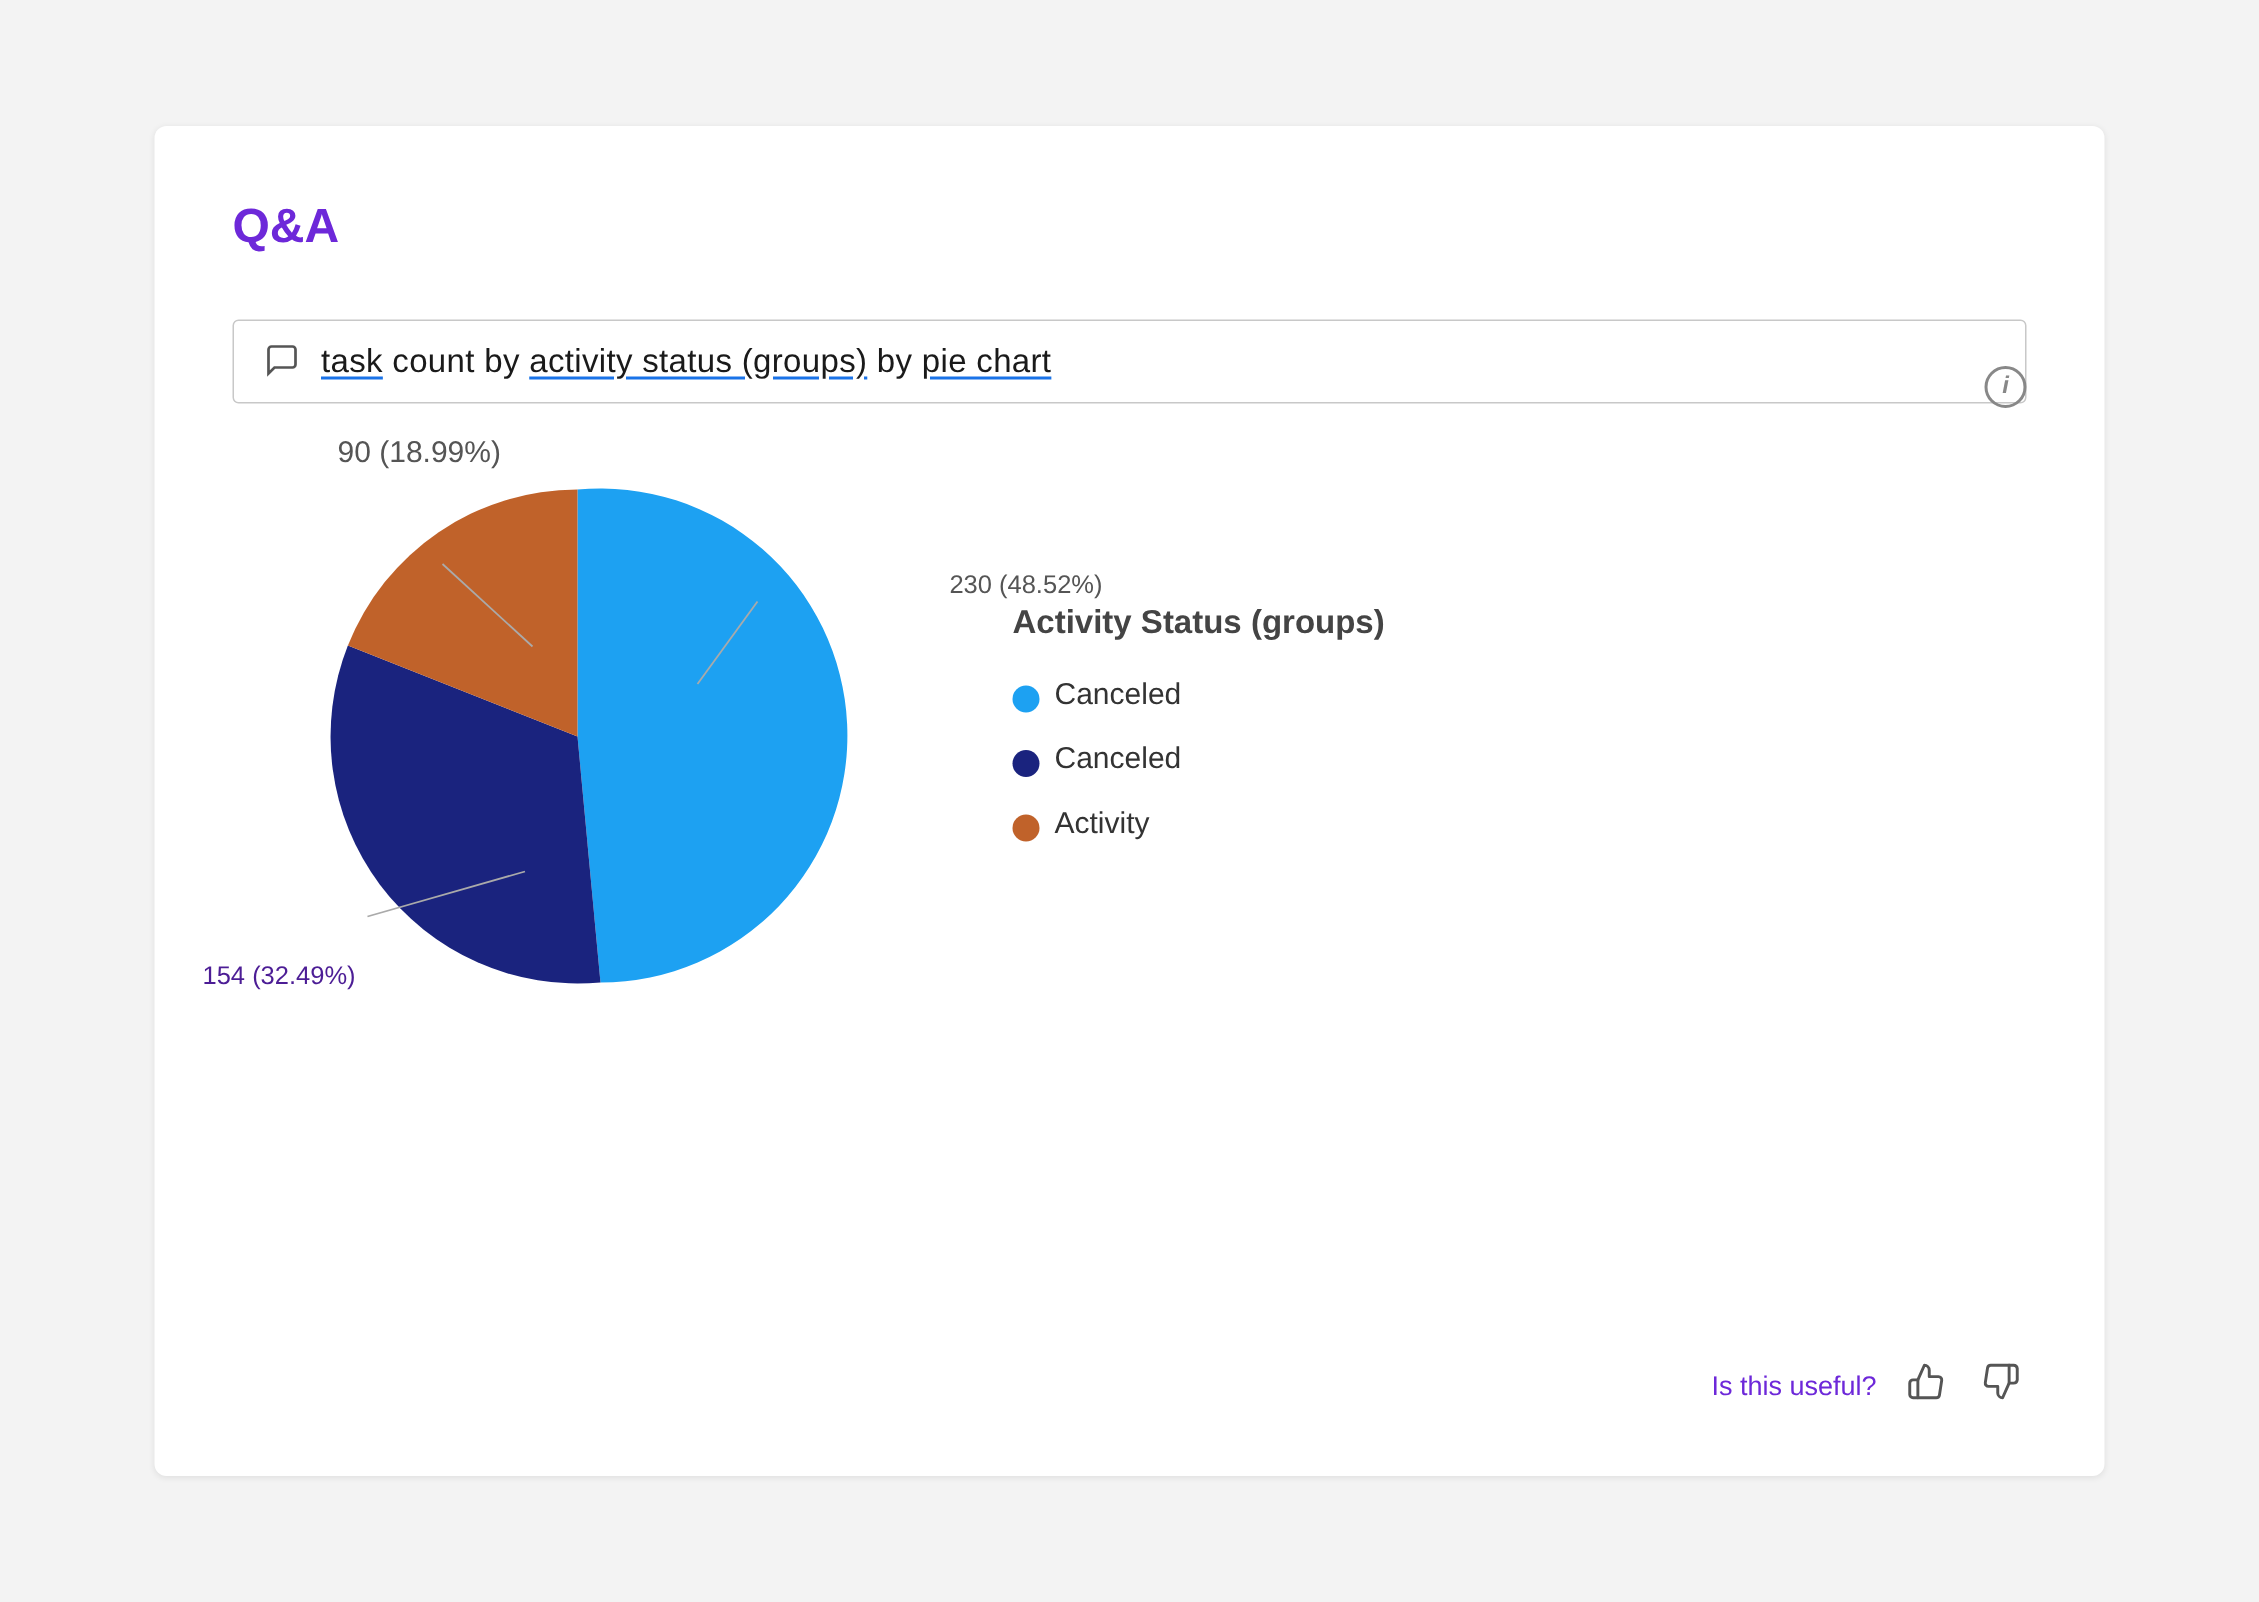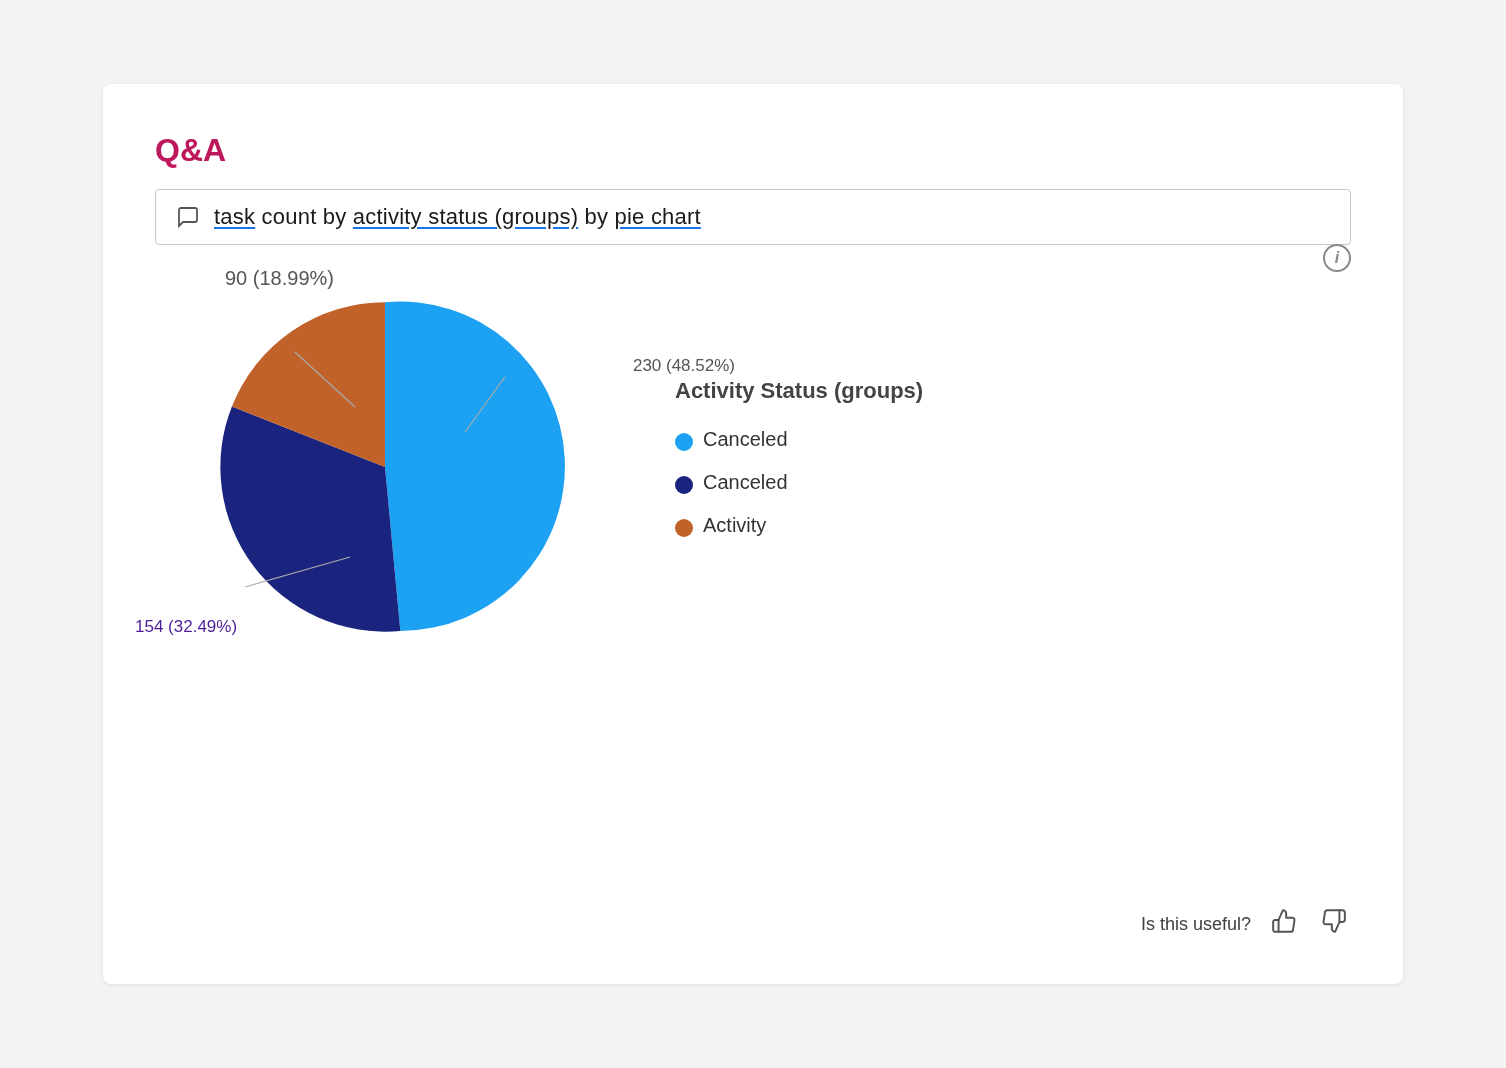--- a/index.html
+++ b/index.html
@@ -19,27 +19,26 @@
       width: 1300px;
       min-height: 900px;
       padding: 48px 52px 40px 52px;
       position: relative;
       box-shadow: 0 1px 4px rgba(0,0,0,0.08);
     }
 
     .page-title {
       font-size: 32px;
       font-weight: 700;
-      color: #be185d;
-      margin-bottom: 20px;
+      color: #6d28d9;
+      margin-bottom: 44px;
     }
 
     .search-bar {
       display: flex;
-      align-items: center;
       border: 1.5px solid #c8c8c8;
       border-radius: 4px;
       padding: 14px 20px;
       margin-bottom: 32px;
       width: 100%;
     }
 
     .search-icon {
       width: 24px;
       height: 24px;
@@ -164,21 +163,21 @@
       position: absolute;
       bottom: 40px;
       right: 52px;
       display: flex;
       align-items: center;
       gap: 16px;
     }
 
     .footer-text {
       font-size: 18px;
-      color: #404040;
+      color: #6d28d9;
     }
 
     .thumb-btn {
       background: none;
       border: none;
       cursor: pointer;
       font-size: 22px;
       color: #555;
       padding: 4px;
     }

